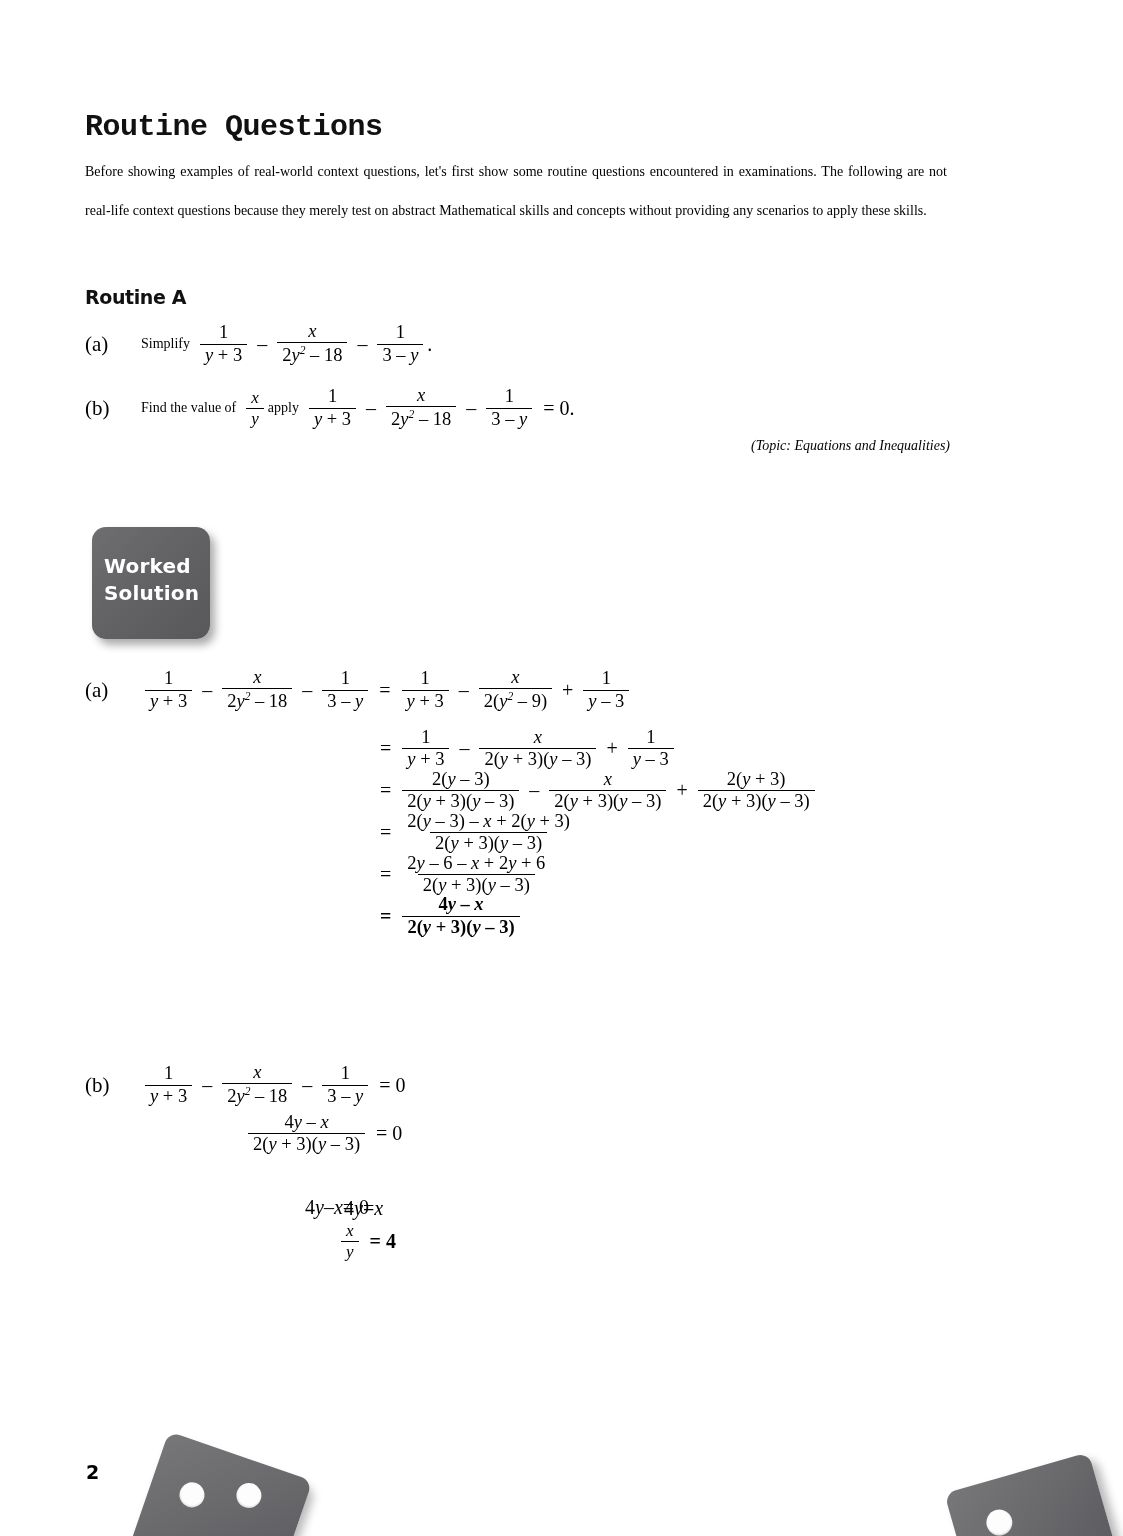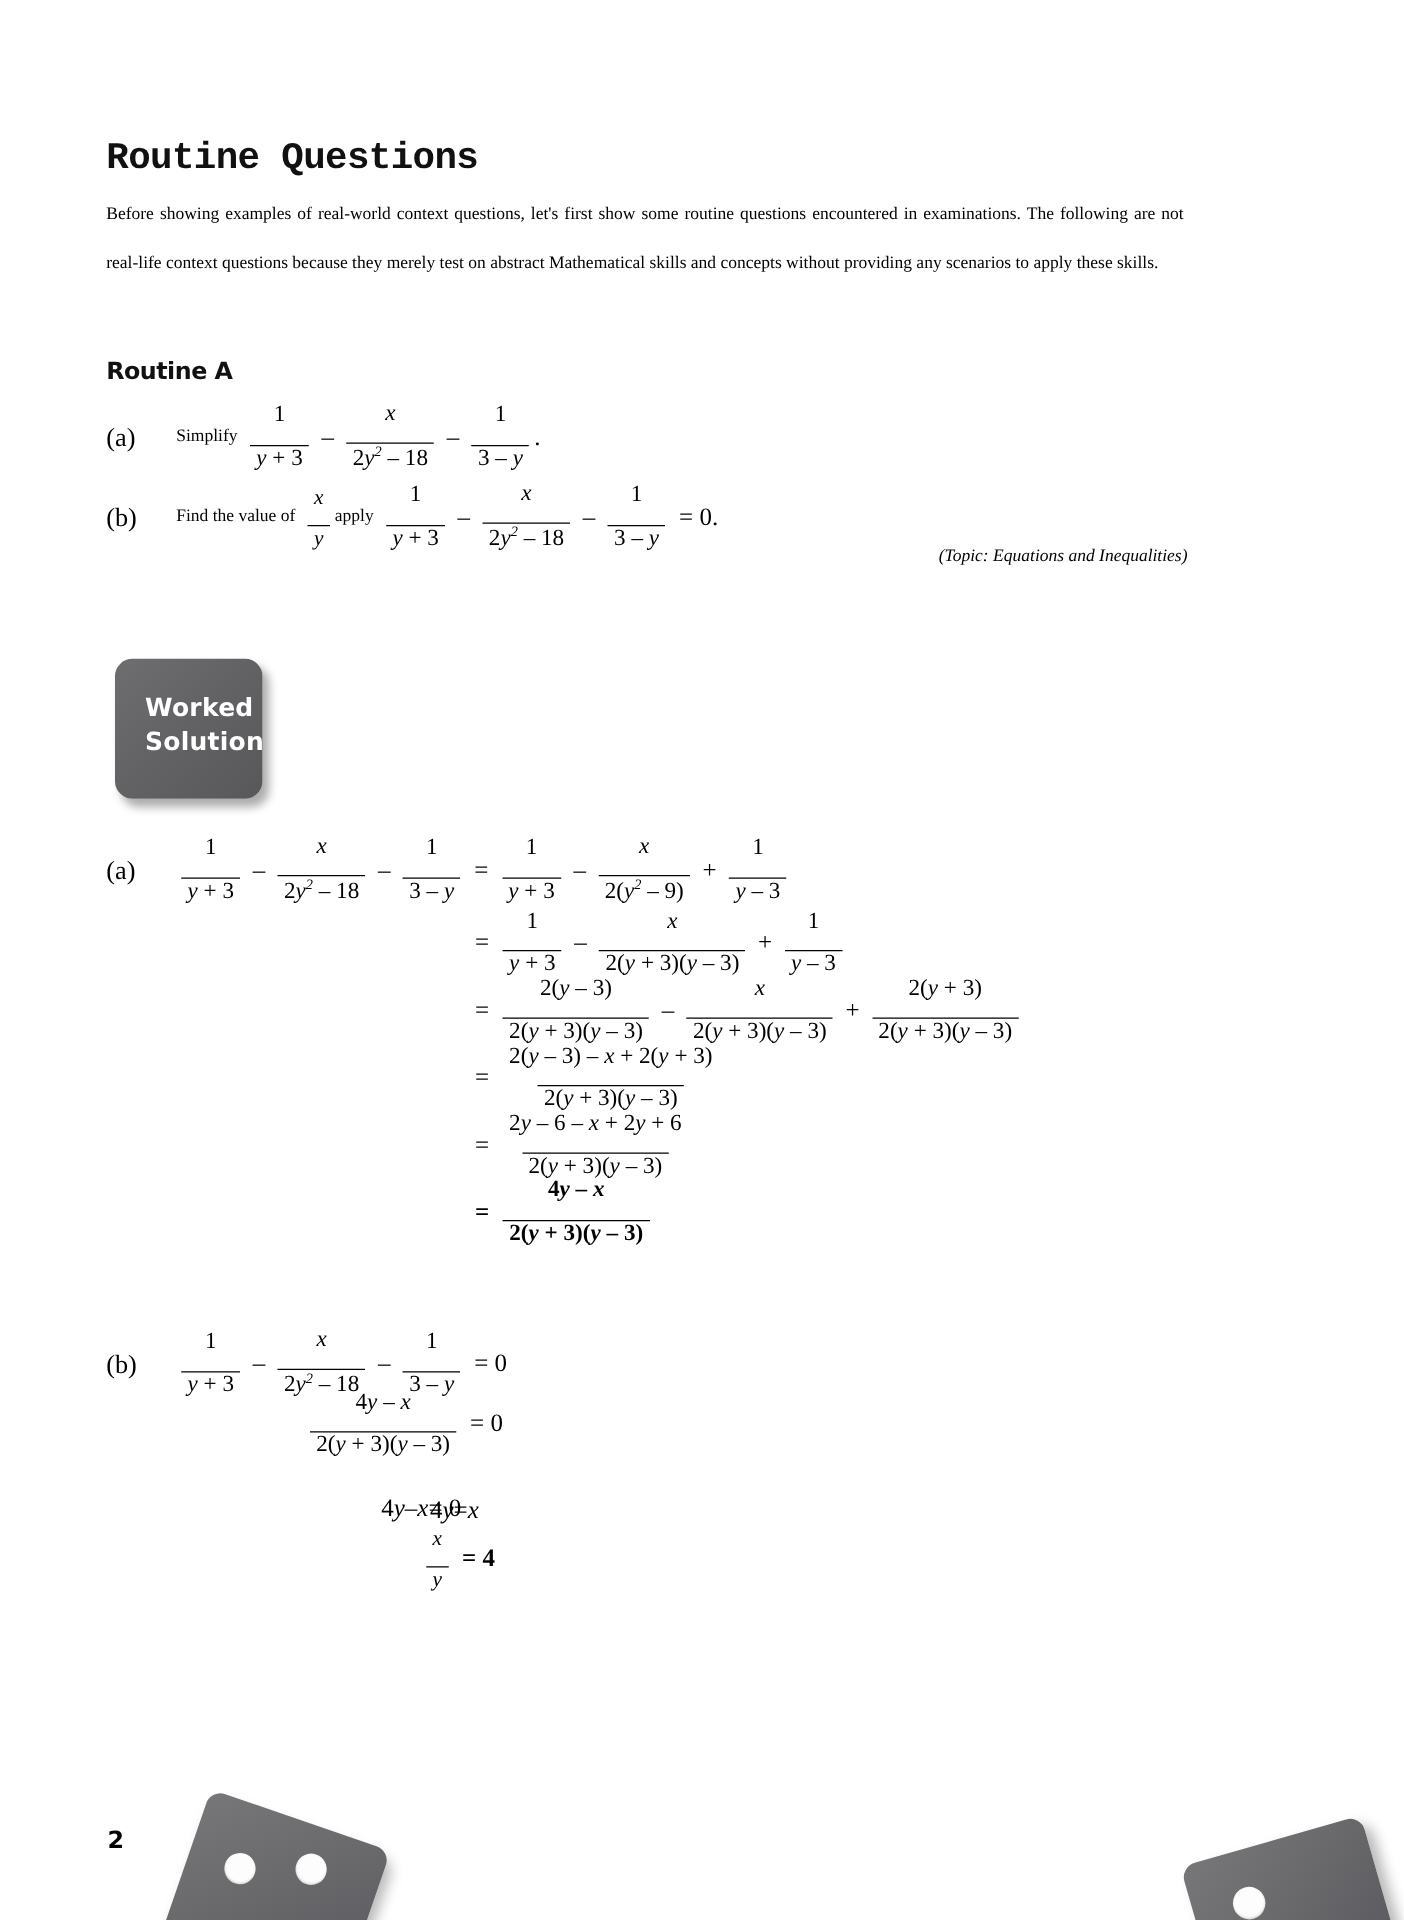--- a/index.html
+++ b/index.html
@@ -73,21 +73,20 @@
     line-height: 1.05;
   }
   .frac .num {
     padding: 0 5px 1px 5px;
     font-size: 18.5px;
   }
   .frac .den {
     padding: 1px 5px 0 5px;
     border-top: 1.3px solid #000;
     font-size: 18.5px;
-    margin-top: 12px;
   }
   .frac.small .num, .frac.small .den { font-size: 17px; }
   .op { padding: 0 6px; font-size: 20px; }
   .eq { padding: 0 7px; font-size: 20px; }
   i.v { font-style: italic; font-family: "Liberation Serif", serif; }
   sup.sq { font-size: 0.62em; vertical-align: super; font-style: italic; }
   .bold { font-weight: bold; }
   .lbl {
     font-size: 21px;
     width: 56px;
@@ -122,21 +121,21 @@
     width: 118px;
     height: 112px;
     border-radius: 14px;
     background: linear-gradient(135deg, #6e6e71 0%, #636366 45%, #58585b 100%);
     box-shadow: 5px 6px 8px rgba(0,0,0,0.33);
     color: #ffffff;
     font-family: "DejaVu Sans", sans-serif;
     font-weight: bold;
     font-size: 20px;
     line-height: 27px;
-    padding: 26px 0 0 24px;
+    padding: 26px 0 0 12px;
     box-sizing: border-box;
     letter-spacing: 0.2px;
   }
   .ws-badge .l2 { display: block; }
 
   
   .sol-a-first {
     position: absolute;
     left: 85px;
     top: 668px;

